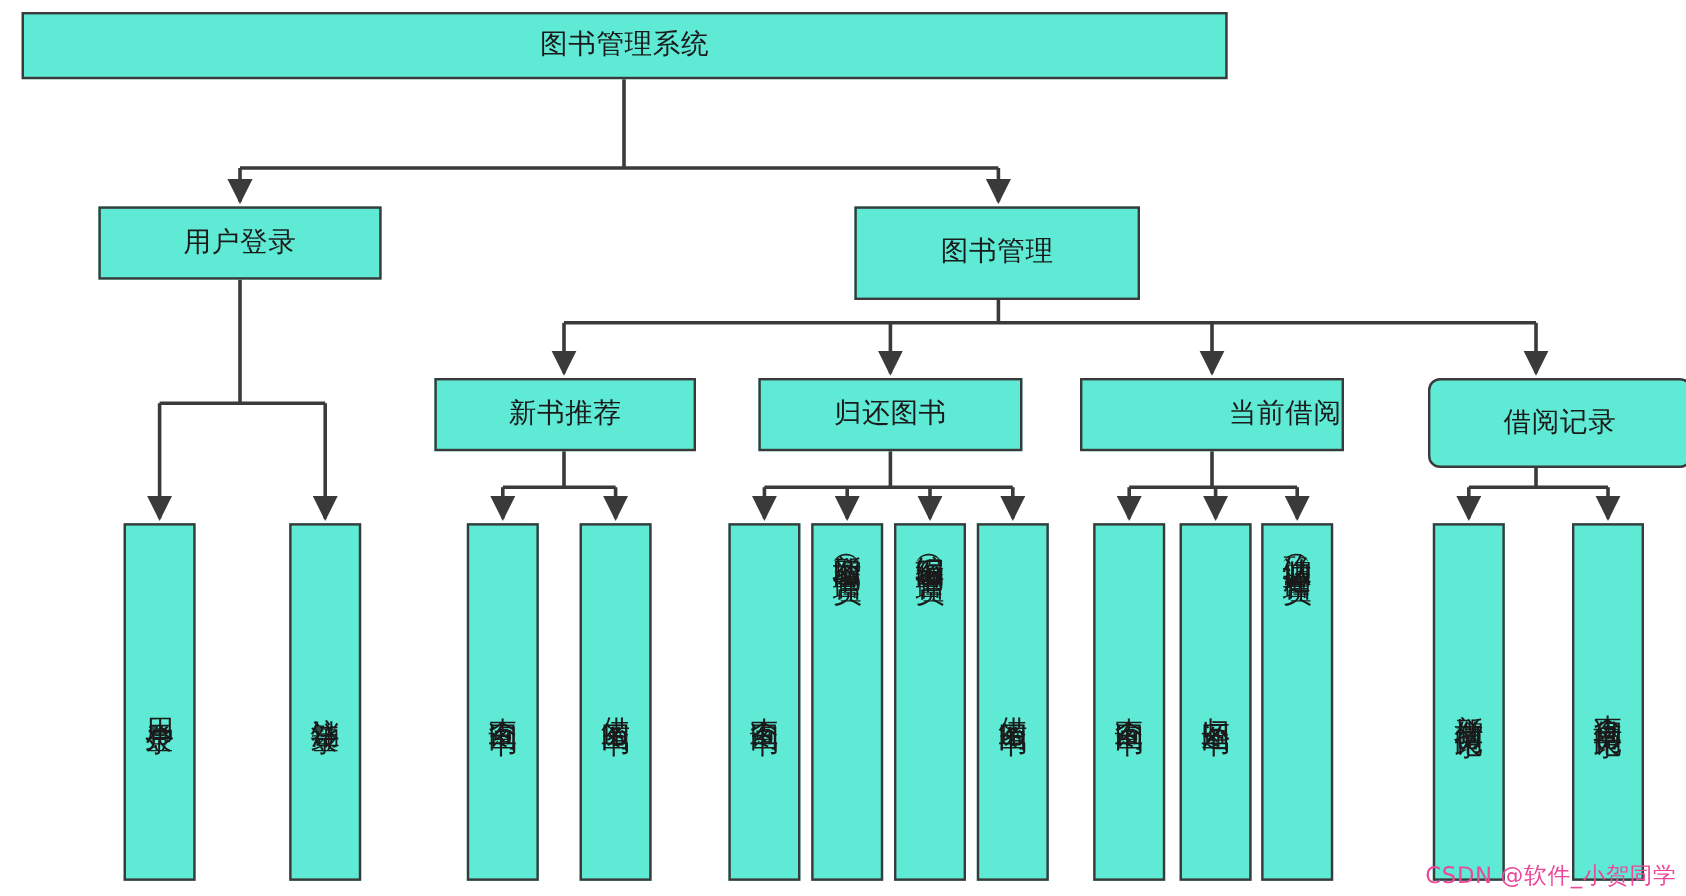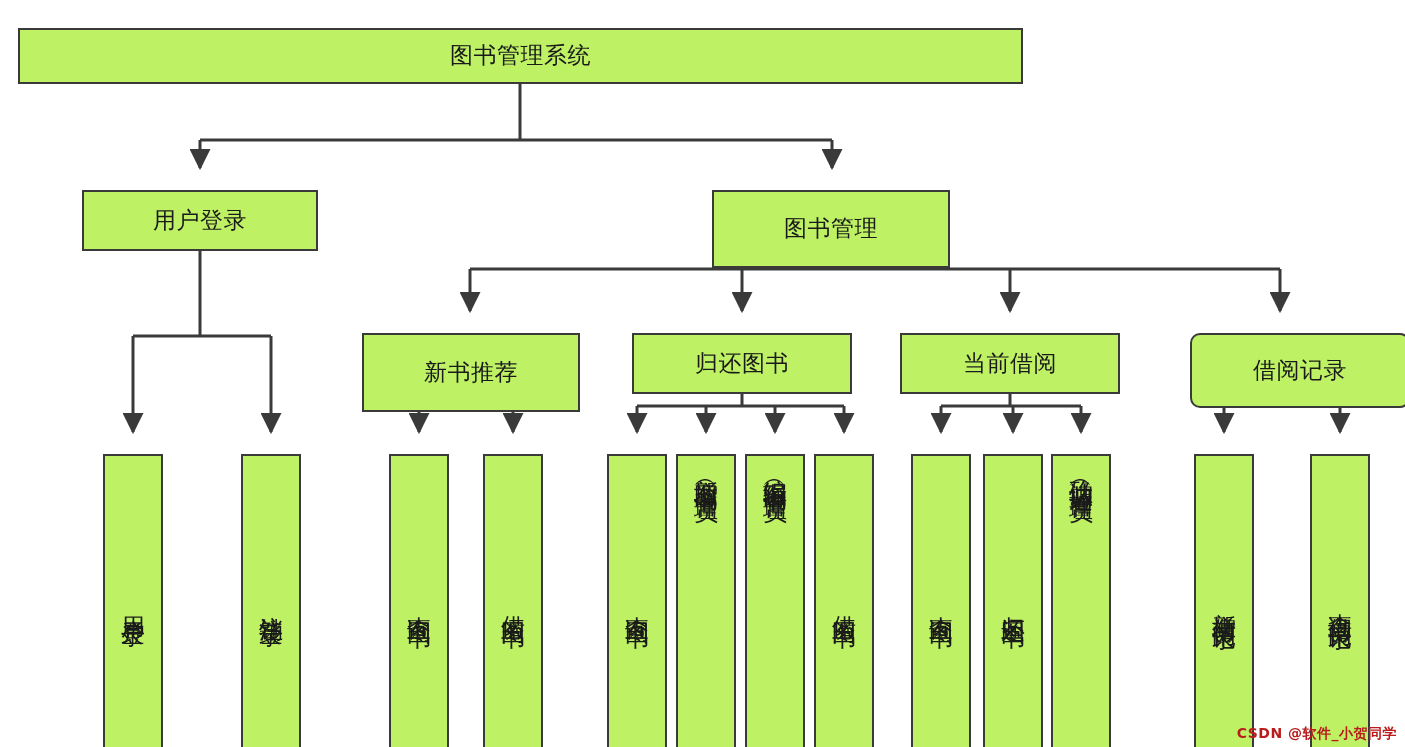--- a/index.html
+++ b/index.html
@@ -22,27 +22,26 @@
     position: absolute;
     left: 0;
     top: 0;
     width: 1405px;
     height: 747px;
     pointer-events: none;
   }
   .node {
     position: absolute;
     box-sizing: border-box;
-    background: #bef264;
+    background: #5eead4;
     border: 2px solid #3a3a3a;
     display: flex;
     align-items: center;
     justify-content: center;
     color: #1a1a1a;
-    margin-top: 18px;
   }
   .node .label {
     text-align: center;
     line-height: 1.12;
     letter-spacing: 0.5px;
   }
   
   .node.h .label {
     font-size: 23px;
     white-space: nowrap;
@@ -66,25 +65,24 @@
   }
   
   .node.v.short {
     align-items: center;
     padding-top: 0;
   }
   .watermark {
     position: absolute;
     right: 8px;
     bottom: 4px;
-    font-size: 14px;
-    color: #b91c1c;
+    font-size: 19px;
+    color: #ec4899;
     white-space: nowrap;
     letter-spacing: 0.5px;
-    font-weight: bold;
   }
 </style>
 </head>
 <body>
 
 <div id="canvas">
 
   <svg class="connectors" viewBox="0 0 1405 747" xmlns="http://www.w3.org/2000/svg">
     <defs>
       <marker id="arrow" viewBox="0 0 10 10" refX="9" refY="5" markerWidth="7" markerHeight="7" orient="auto-start-reverse">
@@ -140,29 +138,29 @@
   </div>
 
   <div class="node h" style="left:82px; top:172px; width:236px; height:61px;">
     <span class="label">用户登录</span>
   </div>
 
   <div class="node h" style="left:712px; top:172px; width:238px; height:78px;">
     <span class="label">图书管理</span>
   </div>
 
-  <div class="node h" style="left:362px; top:315px; width:218px; height:79px;">
+  <div class="node h" style="left:362px; top:315px; width:218px; height:61px;">
     <span class="label">新书推荐</span>
   </div>
 
   <div class="node h" style="left:632px; top:315px; width:220px; height:61px;">
     <span class="label">归还图书</span>
   </div>
 
-  <div class="node h" style="left:900px; top:315px; width:220px; height:61px;">
+  <div class="node h" style="left:900px; top:315px; width:220px; height:61px;justify-content:flex-end;">
     <span class="label">当前借阅</span>
   </div>
 
   <div class="node h" style="left:1190px; top:315px; width:220px; height:75px;border-radius:10px;">
     <span class="label">借阅记录</span>
   </div>
 
   <div class="node v short" style="left:103px; top:436px; width:60px; height:298px;">
     <span class="label">用户登录</span>
   </div>

